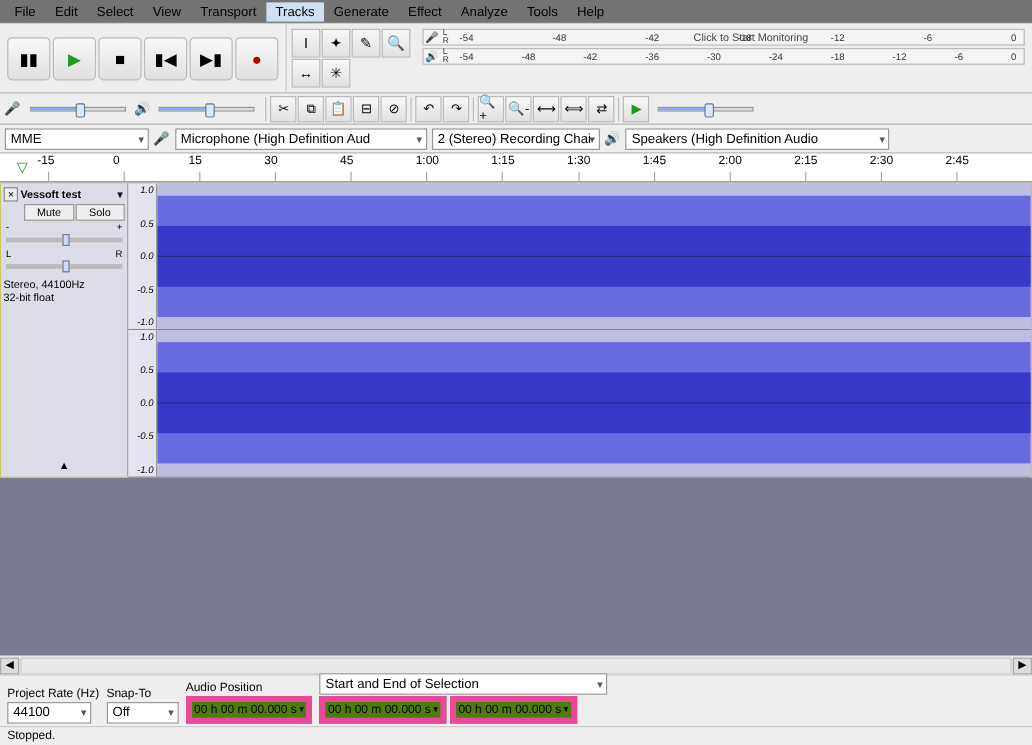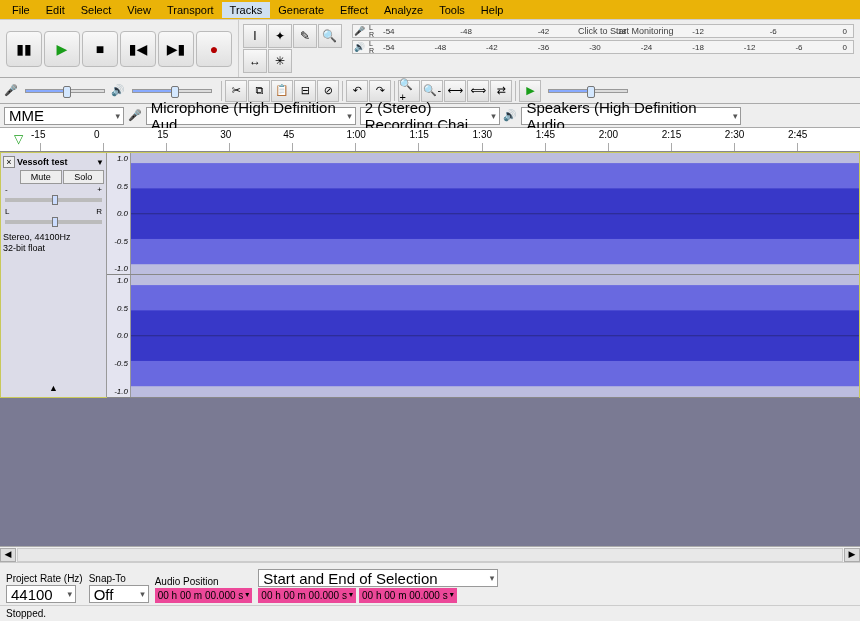--- a/index.html
+++ b/index.html
@@ -1,17 +1,17 @@
 <!DOCTYPE html>
 <html><head>
 <meta charset="utf-8">
 <style>
 * { box-sizing: border-box; margin: 0; padding: 0; font-family: Arial, sans-serif; }
 body { background: #fff; font-size: 11px; width: 860px; height: 621px; overflow: hidden; display: flex; flex-direction: column; }
-.menubar { display: flex; background: #eab308; border-bottom: 1px solid #ccc; height: 20px; align-items: center; padding: 0 4px; }
+.menubar { display: flex; background: #737373; border-bottom: 1px solid #ccc; height: 20px; align-items: center; padding: 0 4px; }
 .menubar span { padding: 2px 8px; cursor: default; }
 .menubar span.active { background: #d0e0f0; }
 .toolbar-area { display: flex; background: #eee; border-bottom: 1px solid #aaa; }
 .transport-box { display: flex; gap: 2px; padding: 6px; align-items: center; }
 .tbtn { width: 36px; height: 36px; background: linear-gradient(#f8f8f8,#e0e0e0); border: 1px solid #bbb; border-radius: 4px; display: flex; align-items: center; justify-content: center; font-size: 14px; cursor: pointer; }
 .tbtn.rec { color: #b30000; }
 .tools-grid { display: grid; grid-template-columns: repeat(4, 24px); grid-auto-rows: 24px; gap: 1px; padding: 4px; border-left: 1px solid #ccc; }
 .tool { width: 24px; height: 24px; background: linear-gradient(#f8f8f8,#e0e0e0); border: 1px solid #bbb; display: flex; align-items: center; justify-content: center; font-size: 12px; cursor: pointer; }
 .meters { flex: 1; display: flex; flex-direction: column; padding: 4px 6px; gap: 2px; font-size: 9px; color: #333; }
 .meter-row { display: flex; align-items: center; height: 14px; border: 1px solid #bbb; background: #f4f4f4; position: relative; }
@@ -20,21 +20,21 @@
 .meter-scale { flex: 1; display: flex; justify-content: space-between; padding: 0 6px; align-items: center; }
 .meter-scale span { font-size: 8px; }
 .meter-msg { position: absolute; left: 45%; font-size: 9px; color: #444; }
 .second-toolbar { display: flex; background: #eee; border-bottom: 1px solid #aaa; height: 26px; align-items: center; padding: 0 4px; gap: 1px; }
 .slider-box { display: flex; align-items: center; gap: 4px; padding: 0 6px; }
 .slider { width: 80px; height: 4px; background: linear-gradient(to right, #8af 0%, #8af 50%, #ddd 50%); border: 1px solid #999; position: relative; }
 .slider .thumb { position: absolute; top: -4px; left: 48%; width: 8px; height: 12px; background: #d4e8ff; border: 1px solid #777; border-radius: 2px; }
 .sep { width: 1px; height: 20px; background: #bbb; margin: 0 2px; }
 .smallbtn { width: 22px; height: 22px; background: linear-gradient(#f8f8f8,#e0e0e0); border: 1px solid #bbb; display: flex; align-items: center; justify-content: center; font-size: 11px; cursor: pointer; }
 .device-row { display: flex; background: #eee; border-bottom: 1px solid #aaa; height: 24px; align-items: center; padding: 0 4px; gap: 4px; }
-.combo { background: #fff; border: 1px solid #999; height: 18px; display: flex; align-items: center; padding: 0 4px; font-size: 15px; position: relative; }
+.combo { background: #fff; border: 1px solid #999; height: 18px; display: flex; align-items: center; padding: 0 4px; font-size: 11px; position: relative; }
 .combo::after { content: "▾"; position: absolute; right: 3px; font-size: 9px; color: #555; }
 .timeline { height: 24px; background: #fff; border-bottom: 1px solid #888; display: flex; align-items: flex-end; position: relative; font-size: 10px; padding-left: 12px; }
 .timeline .tri { position: absolute; left: 14px; top: 4px; color: #1a9e1a; font-size: 12px; }
 .timeline .ticks { position: absolute; left: 40px; right: 0; bottom: 0; display: flex; }
 .timeline .ticks span { flex: 1; text-align: center; border-left: 1px solid #aaa; height: 8px; position: relative; }
 .timeline .ticks span b { position: absolute; top: -14px; left: -10px; font-weight: normal; }
 .track-area { flex: 1; background: #7a7a93; display: flex; flex-direction: column; overflow: hidden; }
 .track { display: flex; border: 1px solid #c9c95a; background: #dcdce8; }
 .track-panel { width: 106px; background: #dcdce8; border-right: 1px solid #999; display: flex; flex-direction: column; font-size: 9px; padding: 2px; }
 .track-panel .title-row { display: flex; align-items: center; height: 14px; }
@@ -53,21 +53,21 @@
 .amp-scale { width: 24px; background: #e4e4f0; border-right: 1px solid #999; display: flex; flex-direction: column; justify-content: space-between; font-size: 8px; text-align: right; padding: 1px 2px; }
 .wave { flex: 1; background: #bcbddf; position: relative; overflow: hidden; }
 .wave svg { width: 100%; height: 100%; display: block; }
 .footer { background: #eee; border-top: 1px solid #aaa; }
 .hscroll { height: 16px; background: #f0f0f0; border-bottom: 1px solid #ccc; display: flex; align-items: center; }
 .hscroll .sbtn { width: 16px; height: 14px; background: #ddd; border: 1px solid #aaa; text-align: center; font-size: 9px; cursor: pointer; }
 .hscroll .strack { flex: 1; height: 14px; background: #e8e8e8; border: 1px solid #ccc; margin: 0 1px; }
 .selection-row { display: flex; padding: 2px 6px; gap: 6px; align-items: flex-end; height: 42px; }
 .sel-group { display: flex; flex-direction: column; gap: 1px; }
 .sel-group label { font-size: 10px; }
-.timebox { background: #ec4899; border: 1px solid #ec4899; padding: 1px 2px; font-family: monospace; font-size: 10px; display: inline-flex; }
+.timebox { background: #4d7c0f; border: 5px solid #ec4899; padding: 1px 2px; font-family: monospace; font-size: 10px; display: inline-flex; }
 .timebox .dd { margin-left: 2px; font-size: 8px; }
 .status { border-top: 1px solid #ccc; padding: 2px 6px; font-size: 10px; height: 16px; }
 </style>
 </head>
 <body>
 
 <div class="menubar">
   <span>File</span>
   <span>Edit</span>
   <span>Select</span>

